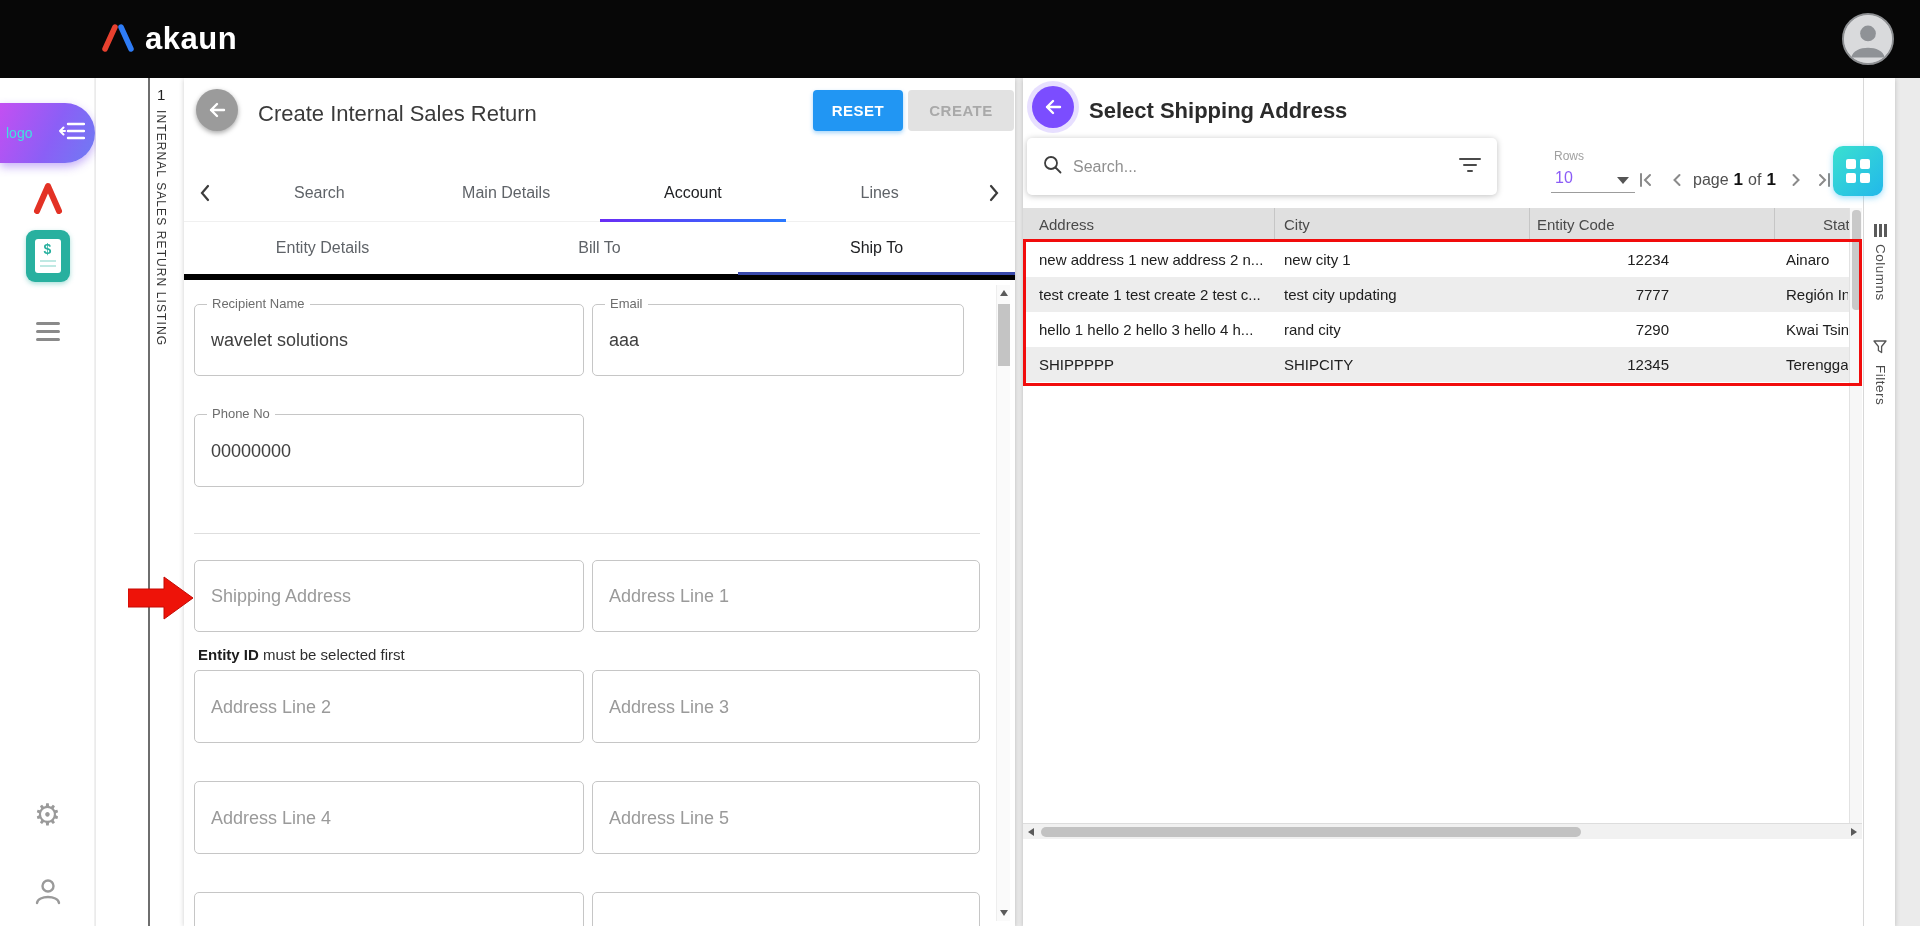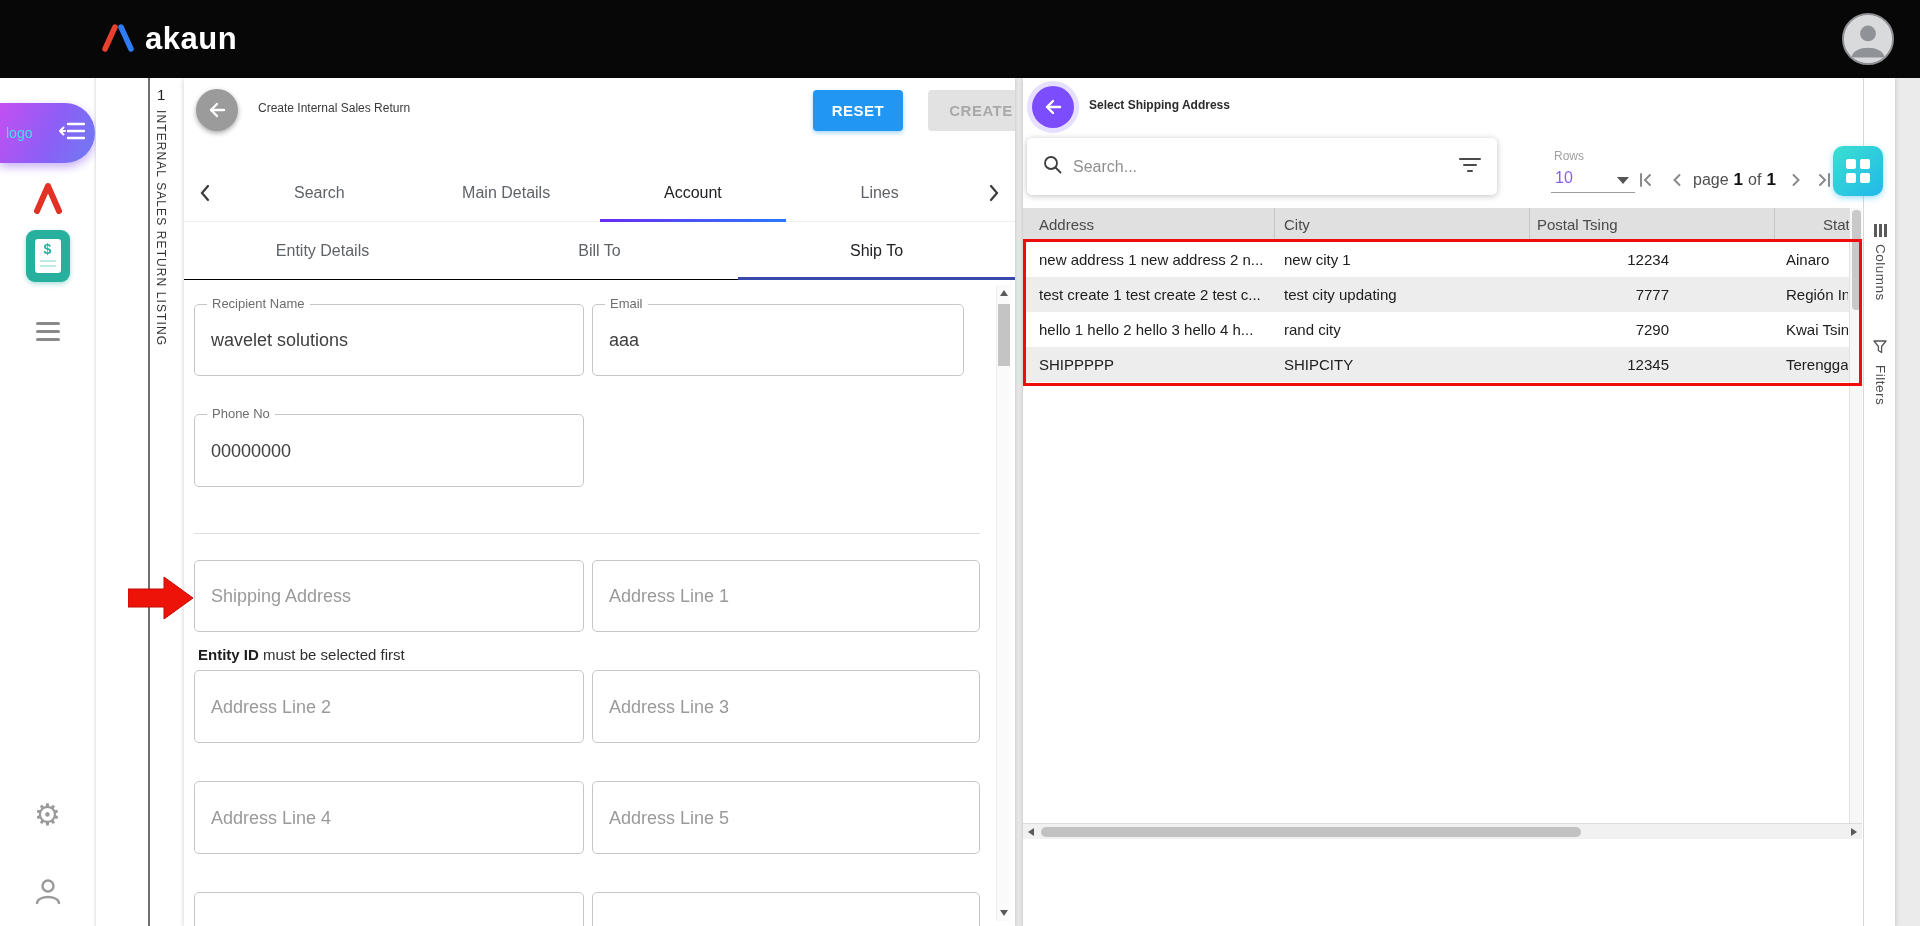--- a/index.html
+++ b/index.html
@@ -38,31 +38,31 @@
 
   
   .main-card { position:absolute; left:184px; top:78px; width:831px; height:848px; background:#fff; box-shadow:0 1px 5px rgba(0,0,0,.2); overflow:hidden; }
   .right-card { position:absolute; left:1023px; top:78px; width:872px; height:848px; background:#fff; box-shadow:0 1px 5px rgba(0,0,0,.2); overflow:hidden; }
 
   
   .back-btn { position:absolute; width:42px; height:42px; border-radius:50%; display:flex; align-items:center; justify-content:center; }
   .back-gray { left:12px; top:11px; background:#9b9b9b; box-shadow:0 2px 5px rgba(0,0,0,.35); }
   .back-purple { left:9px; top:8px; background:#7b4dff; box-shadow:0 0 0 5px rgba(123,77,255,.18); }
 
-  .panel-title { position:absolute; font-size:12px; font-weight:600; color:#3a3a3a; }
+  .panel-title { position:absolute; font-size:22px; font-weight:600; color:#3a3a3a; }
   .main-title { left:74px; top:23px; font-weight:500; }
   .right-title { left:66px; top:20px; color:#2b2b2b; }
 
   .btn { position:absolute; top:12px; height:41px; border:none; border-radius:4px; font-family:inherit; font-size:15px; font-weight:bold; letter-spacing:.5px; }
   .btn-reset { left:629px; width:90px; background:#2196f3; color:#fff; box-shadow:0 2px 4px rgba(33,150,243,.4); }
-  .btn-create { left:724px; width:106px; background:#e2e2e2; color:#a9a9a9;margin-left:20px; }
+  .btn-create { left:724px; width:106px; background:#e2e2e2; color:#a9a9a9; }
 
   
   .tabs { position:absolute; left:0; top:86px; width:831px; height:58px; display:flex; border-bottom:1px solid #f0f0f0; }
-  .subtabs { position:absolute; left:0; top:144px; width:831px; height:58px; display:flex; border-bottom:1px solid #000000; }
+  .subtabs { position:absolute; left:0; top:144px; width:831px; height:58px; display:flex; border-bottom:6px solid #000000; }
   .tab-scroll { width:42px; display:flex; align-items:center; justify-content:center; }
   .tab, .subtab { flex:1; display:flex; align-items:center; justify-content:center; font-size:16px; color:#5f6368; position:relative; }
   .tab.active, .subtab.active { color:#202124; font-weight:500; }
   .tab.active::after { content:""; position:absolute; left:0; right:0; bottom:-1px; height:3px; background:linear-gradient(90deg,#6a2cf5,#2979ff); }
   .subtab.active::after { content:""; position:absolute; left:0; right:0; bottom:-1px; height:3px; background:#3949ab; }
 
   
   .form-area { position:absolute; left:0; top:202px; width:831px; height:646px; overflow:hidden; }
   .field { position:absolute; border:1px solid #c6c6c6; border-radius:5px; background:#fff; }
   .flabel { position:absolute; top:-9px; left:12px; background:#fff; padding:0 5px; font-size:13px; color:#6d6d6d; white-space:nowrap; }
@@ -357,21 +357,21 @@
           <b></b>
           <b></b>
           <b></b>
           <b></b>
         </span>
     </div>
 
     <div class="thead" data-interactable="false">
       <span class="h-addr" data-interactable="true">Address</span>
       <span class="h-city" data-interactable="true">City</span>
-      <span class="h-postal" data-interactable="true">Postal Tsing</span>
+      <span class="h-postal" data-interactable="true">Entity Code</span>
       <span class="h-state" data-interactable="true">State</span>
       <i class="hdiv" style="left:251px" data-interactable="false"></i>
       <i class="hdiv" style="left:506px" data-interactable="false"></i>
       <i class="hdiv" style="left:751px" data-interactable="false"></i>
     </div>
 
     <div class="trow" style="top:164px;background:#fff" data-interactable="true">
       <span class="c-addr" data-interactable="false">new address 1 new address 2 n...</span>
       <span class="c-city" data-interactable="false">new city 1</span>
       <span class="c-postal" data-interactable="false">12234</span>

